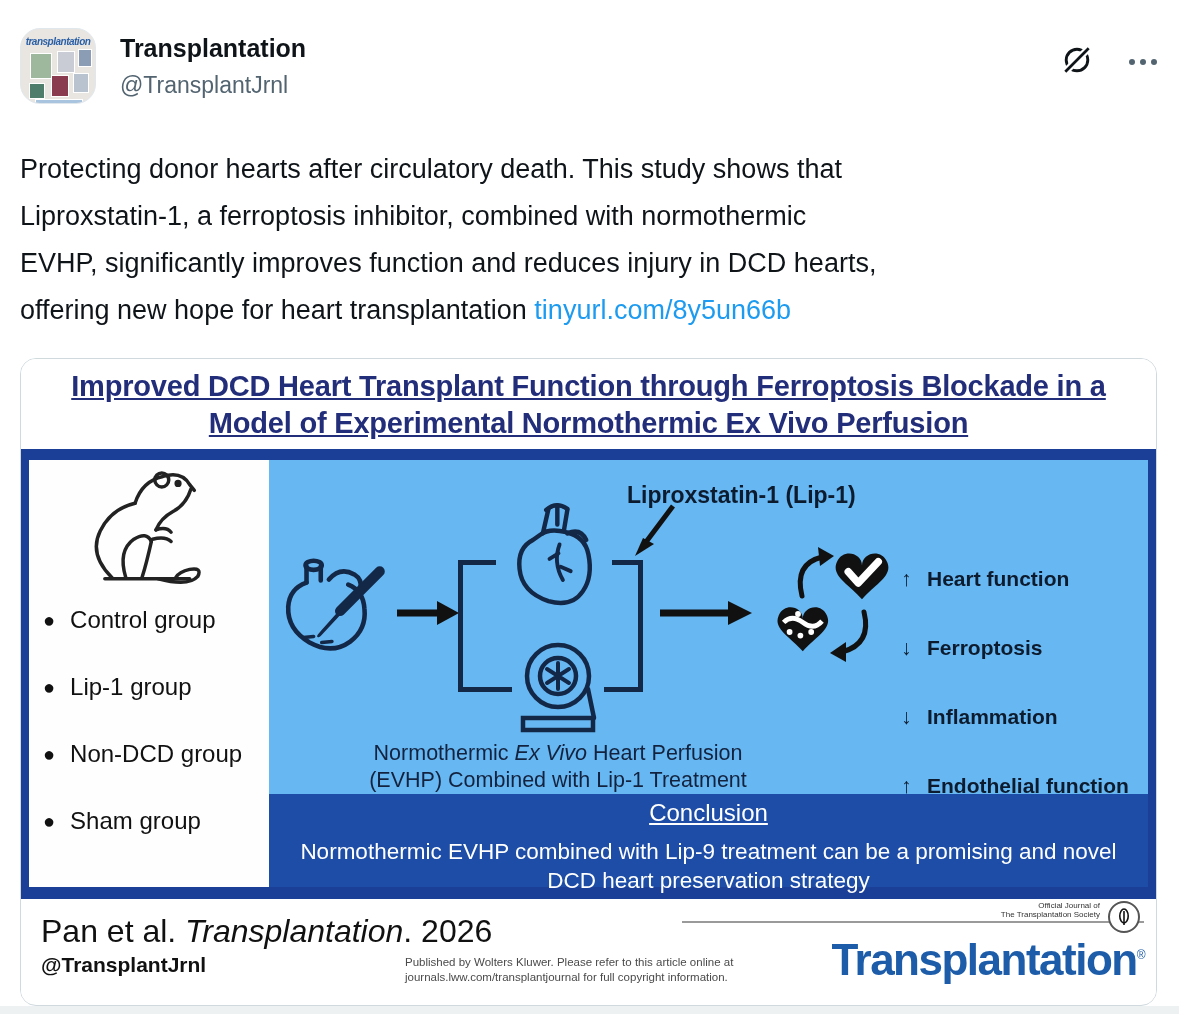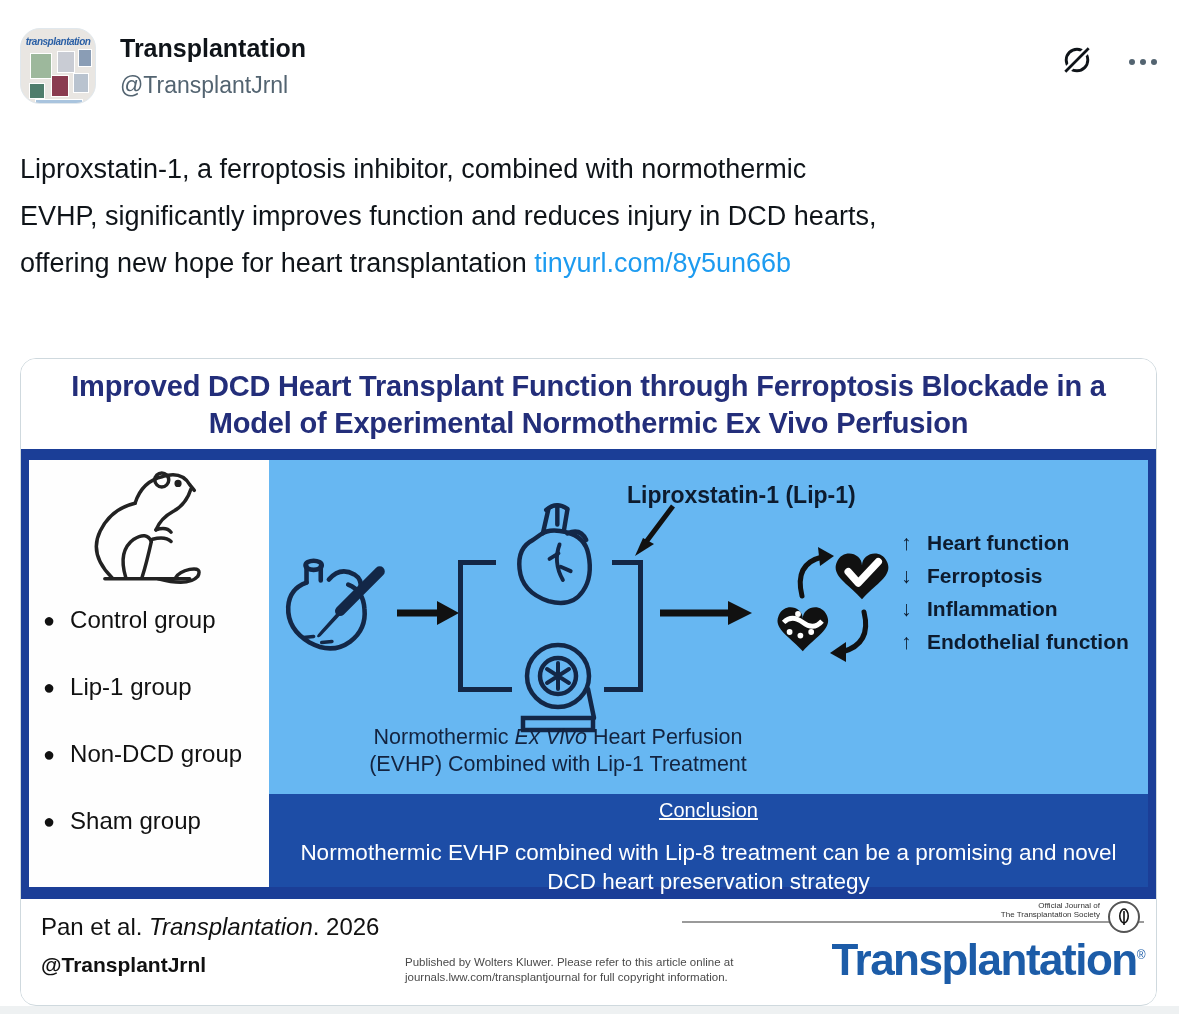--- a/index.html
+++ b/index.html
@@ -20,21 +20,21 @@
   .dots { display:flex; gap:5px; }
   .dots i { width:6px; height:6px; border-radius:50%; background:#536471; display:block; }
 
   
   .tweet-text { position:absolute; top:146px; left:20px; width:1130px; font-size:27px; line-height:47px; color:#0f1419; }
   .tweet-text a { color:#1d9bf0; text-decoration:none; cursor:pointer; }
 
   
   .graphic-card { position:absolute; top:358px; left:20px; width:1137px; height:648px; border:1px solid #cfd9de; border-radius:16px; overflow:hidden; background:#fff; cursor:pointer; }
   .g-title { height:90px; background:#fff; text-align:center; padding-top:9px; color:#232e7a; font-weight:700; font-size:29px; line-height:37px; letter-spacing:-0.2px; }
-  .g-title div { white-space:nowrap; }
+  .g-title div { white-space:nowrap;text-decoration:underline; }
   .g-band { height:11px; background:#1b3e97; }
   .g-band.bottom { height:12px; }
   .g-content { display:flex; height:427px; background:#67b7f2; border-left:8px solid #1b3e97; border-right:8px solid #1b3e97; }
 
   
   .g-left { width:240px; background:#fefefe; flex:0 0 auto; padding-top:4px; }
   .rat-wrap { width:140px; margin:2px auto 10px; }
   .group-list { list-style:none; padding:4px 0 0 14px; }
   .group-list li { display:flex; align-items:center; gap:15px; font-size:24px; color:#111; margin-bottom:39px; }
   .group-list .bullet { font-size:20px; line-height:1; }
@@ -44,32 +44,32 @@
   .lip-label { position:absolute; left:358px; top:22px; font-size:23px; font-weight:700; color:#0d1b2e; white-space:nowrap;text-align:right; }
   .anno-arrow { position:absolute; left:352px; top:40px; }
   .donor-heart { position:absolute; left:6px; top:88px; }
   .flow-arrow-1 { position:absolute; left:128px; top:140px; }
   .flow-arrow-2 { position:absolute; left:391px; top:140px; }
   .evhp-box { position:absolute; left:189px; top:100px; width:185px; height:132px; border:5px solid #132747; }
   .anat-heart { position:absolute; left:227px; top:38px; background:#67b7f2; padding:2px; }
   .pump { position:absolute; left:243px; top:172px; background:#67b7f2; padding:0 3px; }
   .cycle { position:absolute; left:505px; top:84px; }
   .outcomes { position:absolute; left:632px; top:66px; }
-  .outcome { font-size:21px; font-weight:700; color:#0d1b2e; line-height:33px; white-space:nowrap; }
+  .outcome { font-size:21px; font-weight:700; color:#0d1b2e; line-height:33px; white-space:nowrap;margin-top:36px; }
   .outcome .oc-arrow { display:inline-block; width:26px; }
-  .evhp-caption { position:absolute; left:74px; top:264px; width:430px; text-align:center; font-size:21.5px; line-height:27px; color:#13233f; font-weight:500; }
+  .evhp-caption { position:absolute; left:74px; top:280px; width:430px; text-align:center; font-size:21.5px; line-height:27px; color:#13233f; font-weight:500; }
 
   
   .conclusion { position:absolute; left:0; right:0; bottom:0; height:93px; background:#1d4da6; color:#fff; text-align:center; padding-top:5px; }
-  .conclusion .c-head { font-size:20px; text-decoration:underline; margin-bottom:16px; }
+  .conclusion .c-head { font-size:24px; text-decoration:underline; margin-bottom:10px; }
   .conclusion .c-body { font-size:22.5px; line-height:29px; max-width:820px; margin:0 auto; }
 
   
   .g-footer { position:relative; height:104px; background:#fff; }
-  .citation { position:absolute; left:20px; top:14px; font-size:24px; color:#111; }
+  .citation { position:absolute; left:20px; top:14px; font-size:32px; color:#111; }
   .citation .ital { font-style:italic; }
   .g-handle { position:absolute; left:20px; top:54px; font-size:21px; font-weight:600; color:#111; }
   .copyright { position:absolute; left:384px; top:56px; width:368px; text-align:left; font-size:11.5px; line-height:15px; color:#4a4a4a; }
   .logo-line { position:absolute; right:12px; top:22px; width:462px; height:2px; background:#9a9a9a; }
   .logo-tagline { position:absolute; right:56px; top:2px; text-align:right; font-size:8px; line-height:9px; color:#333; }
   .logo-emblem { position:absolute; right:16px; top:2px; width:32px; height:32px; border:2px solid #555; border-radius:50%; display:flex; align-items:center; justify-content:center; background:#fff; }
   .logo-text { position:absolute; right:12px; top:36px; font-size:44px; font-weight:700; color:#1c5ca8; letter-spacing:-1.5px; }
   .logo-text sup { font-size:12px; font-weight:400; }
 
   .bottom-strip { position:absolute; left:0; right:0; bottom:0; height:8px; background:#eef1f2; }
@@ -108,20 +108,21 @@
         <span class="dots">
             <i></i>
             <i></i>
             <i></i>
           </span>
       </button>
     </div>
   </div>
 
   <div class="tweet-text">
+    <div>Protecting donor hearts after circulatory death. This study shows that</div>
     <div>Liproxstatin-1, a ferroptosis inhibitor, combined with normothermic</div>
     <div>EVHP, significantly improves function and reduces injury in DCD hearts,</div>
     <div><span>offering new hope for heart transplantation</span> <a>tinyurl.com/8y5un66b</a></div>
   </div>
 
   <div class="graphic-card">
 
     <div class="g-title">
       <div>Improved DCD Heart Transplant Function through Ferroptosis Blockade in a</div>
       <div>Model of Experimental Normothermic Ex Vivo Perfusion</div>
@@ -255,21 +256,21 @@
           <div class="outcome"><span class="oc-arrow">↑</span><span>Endothelial function</span></div>
         </div>
 
         <div class="evhp-caption">
           <div><span>Normothermic </span><span style="font-style:italic">Ex Vivo</span><span> Heart Perfusion</span></div>
           <div>(EVHP) Combined with Lip-1 Treatment</div>
         </div>
 
         <div class="conclusion">
           <div class="c-head">Conclusion</div>
-          <div class="c-body">Normothermic EVHP combined with Lip-8 treatment can be a promising and novel DCD heart preservation strategy</div>
+          <div class="c-body">Normothermic EVHP combined with Lip-9 treatment can be a promising and novel DCD heart preservation strategy</div>
         </div>
 
       </div>
     </div>
 
     <div class="g-band bottom"></div>
 
     <div class="g-footer">
       <div class="citation">
         <span>Pan et al. </span><span class="ital">Transplantation</span><span>. 2026</span>

